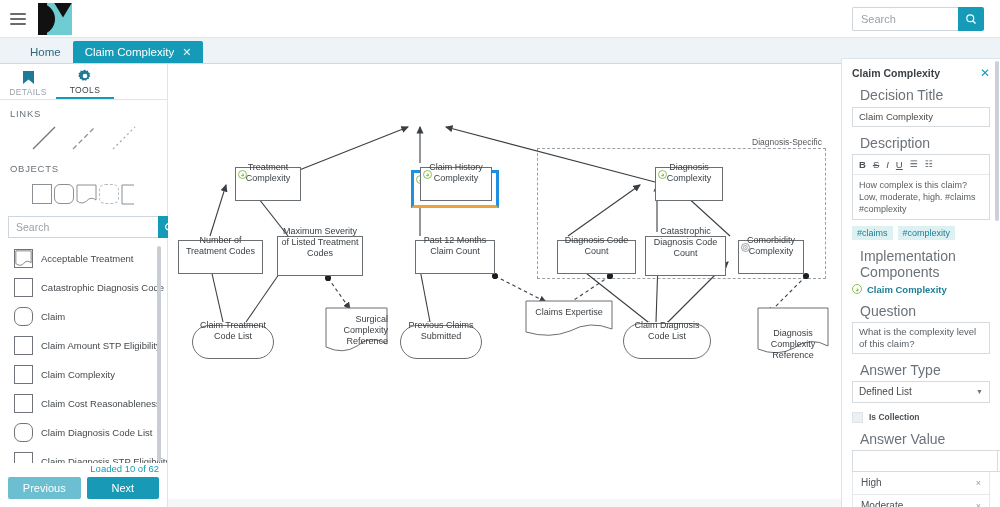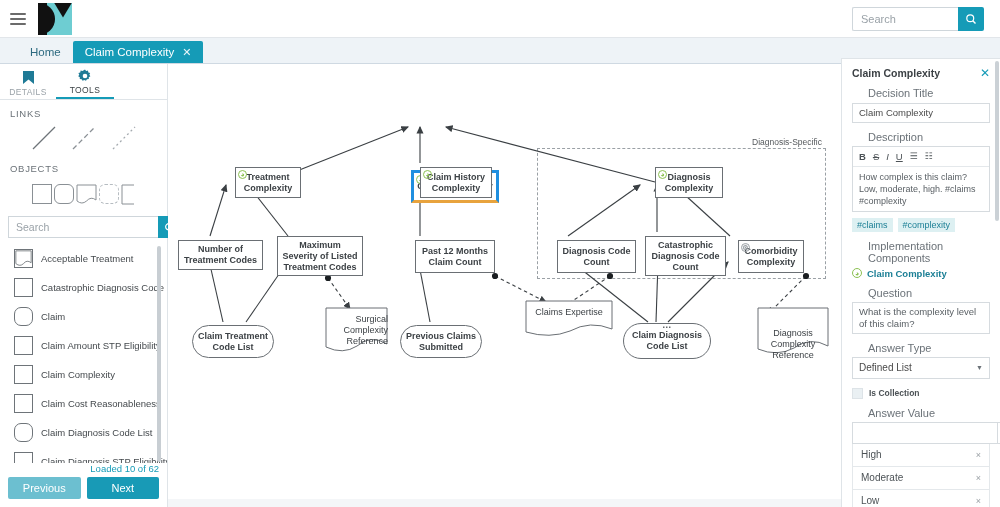--- a/index.html
+++ b/index.html
@@ -105,22 +105,22 @@
   .lp-btn.next { background: #189ab6; }
 
   
   .canvas {
     position: absolute; left: 168px; top: 64px; width: 673px; height: 443px;
     background: #ffffff; overflow: hidden;
   }
   .canvas-scroll-h { position:absolute; left:0; bottom:0; width:673px; height:8px; background:#f4f6f8; }
   .node {
     position: absolute; border: 1px solid #6a6f74; background: #fff;
-    display: flex; align-items: center; justify-content: center; text-align: center;
-    font-size: 9px; line-height: 11px; color: #3c4145; padding: 6px 3px; font-weight: bold;
+    display: flex; align-items: flex-end; justify-content: center; text-align: center;
+    font-size: 9px; line-height: 11px; color: #3c4145; padding: 16px 3px;
   }
   .node.oval { border-radius: 22px; }
   .node.selected { border: 3px solid #1f8fe0; border-bottom-color: #e8a33d; }
   .node .badge { position: absolute; left: 2px; top: 2px; width: 9px; height: 9px;
     border-radius: 50%; border: 1px solid #8cc152; color: #8cc152; font-size: 7px;
     line-height: 7px; display: flex; align-items: center; justify-content: center; }
   .node .badge.gray { border-color: #9aa0a5; color: #9aa0a5; }
   .node .dots { position: absolute; left: 50%; top: 1px; transform: translateX(-50%);
     font-size: 9px; line-height: 5px; color: #55595d; letter-spacing: .5px; }
   .group-box { position: absolute; border: 1px dashed #9aa0a5; }
@@ -129,21 +129,21 @@
 
   
   .rightpanel {
     position: absolute; left: 841px; top: 58px; width: 159px; height: 449px;
     background: #fff; border-left: 1px solid #dfe4e8; border-top: 1px solid #dfe4e8;
     padding: 8px 10px 0 10px; overflow: hidden;
   }
   .rp-header { display: flex; justify-content: space-between; align-items: center; }
   .rp-title { font-size: 10.5px; font-weight: bold; color: #3c4145; }
   .rp-close { color: #159bb7; font-size: 12px; cursor: pointer; line-height: 1; }
-  .rp-label { font-size: 11px; color: #6b7278; margin: 8px 0 3px 16px; }
+  .rp-label { font-size: 14px; color: #6b7278; margin: 8px 0 3px 8px; }
   .rp-input { width: 100%; height: 20px; border: 1px solid #d6dbdf; font-size: 9.5px;
     padding: 0 6px; color: #4a4a4a; outline: none; background: #fff; }
   .rp-editor { border: 1px solid #d6dbdf; }
   .rp-toolbar { display: flex; gap: 7px; padding: 4px 6px; border-bottom: 1px solid #e4e8eb;
     font-size: 9px; color: #4c5256; align-items: center; }
   .rp-toolbar b, .rp-toolbar i, .rp-toolbar u, .rp-toolbar s { cursor: pointer; font-size: 9.5px; }
   .rp-desc { padding: 4px 6px; font-size: 9px; line-height: 12px; color: #5a6065; min-height: 38px; }
   .rp-tags { display: flex; gap: 5px; margin-top: 6px; }
   .rp-tag { background: #ddf0f2; color: #1b7f95; font-size: 9px; padding: 2px 5px; }
   .rp-comp { display: flex; align-items: center; gap: 5px; margin-top: 4px; }

